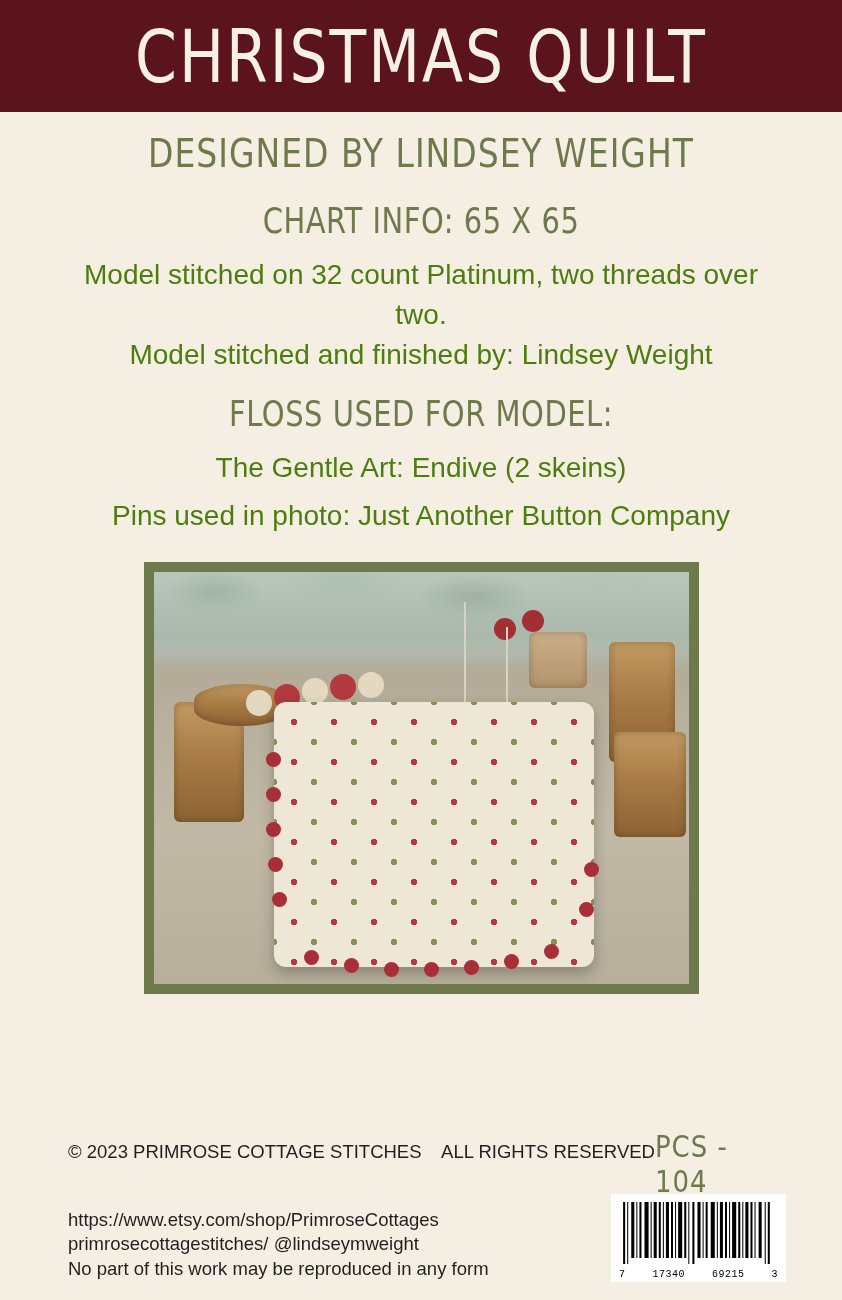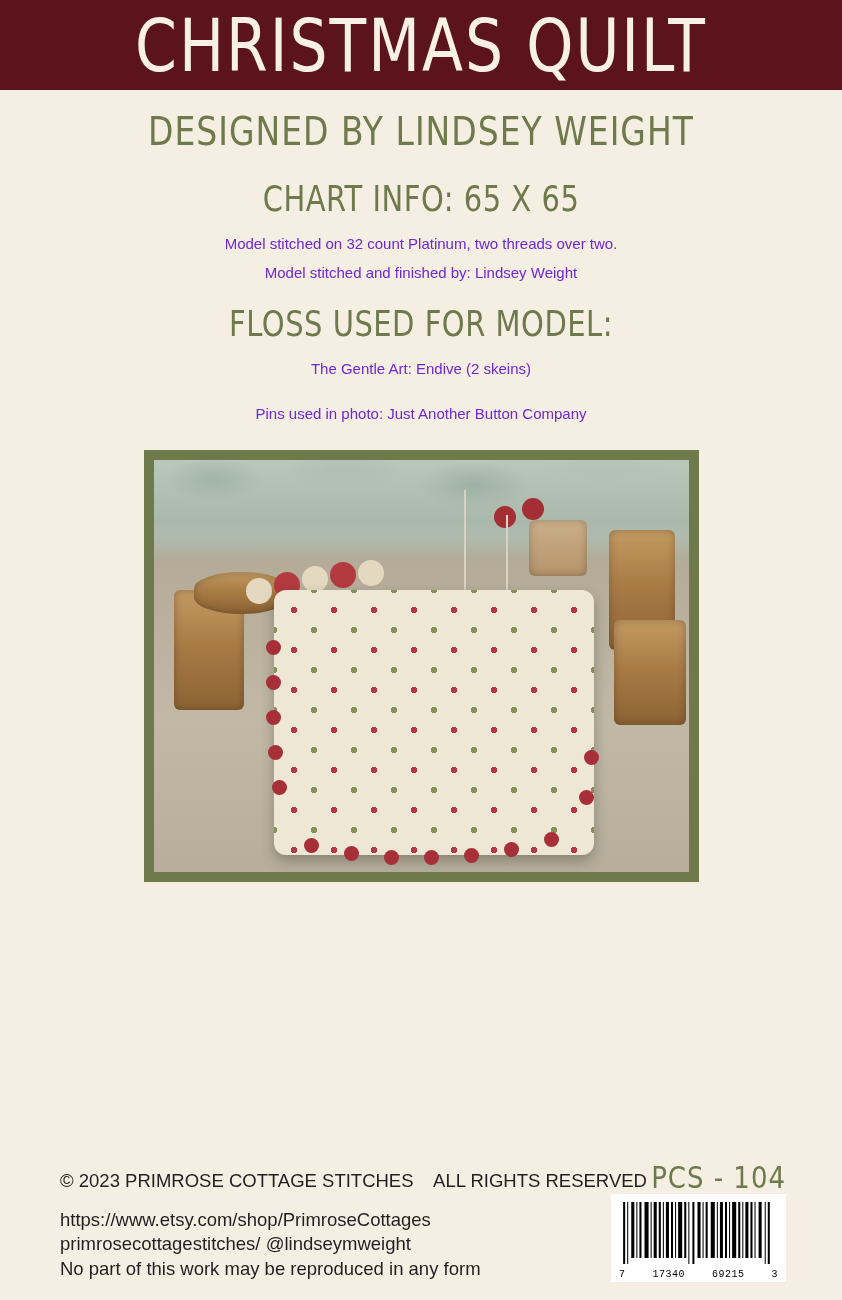--- a/index.html
+++ b/index.html
@@ -19,21 +19,21 @@
     width: 842px;
     height: 1300px;
     position: relative;
     background: #f4efe2;
     box-sizing: border-box;
   }
 
   
   .title-bar {
     width: 100%;
-    height: 90px;
+    height: 112px;
     background: #5c141c;
     display: flex;
     align-items: center;
     justify-content: center;
     box-sizing: border-box;
   }
   .title-text {
     color: #f6f1e4;
     font-family: "DejaVu Sans", sans-serif;
     font-size: 60px;
@@ -65,24 +65,24 @@
     color: #6e7a4b;
     font-family: "DejaVu Sans", sans-serif;
     font-size: 29px;
     letter-spacing: 0.5px;
     text-transform: uppercase;
     transform: scaleY(1.2);
     transform-origin: left bottom;
     margin: 0 0 14px 0;
   }
   .line {
-    font-size: 15px;
+    font-size: 28px;
     line-height: 1.42;
-    color: #6d28d9;
-    margin: 8px;
+    color: #4d7c0f;
+    margin: 0;
   }
   .block {
     margin-bottom: 26px;
     text-align: center;
   }
   .gap-sm { height: 8px; }
 
   
   .photo-frame {
     margin: 10px auto 0 auto;
@@ -156,21 +156,21 @@
   }
   .pin {
     position: absolute;
     width: 2px;
     background: #d8d2c4;
   }
 
   
   .footer {
     position: absolute;
-    left: 4px; right: 0; bottom: 0;
+    left: 12px; right: 0; bottom: 0;
     padding: 0 56px 18px 56px;
     box-sizing: border-box;
   }
   .copy-line {
     font-size: 18.5px;
     line-height: 1.34;
     color: #231f20;
     white-space: pre;
   }
   .copy-top {

